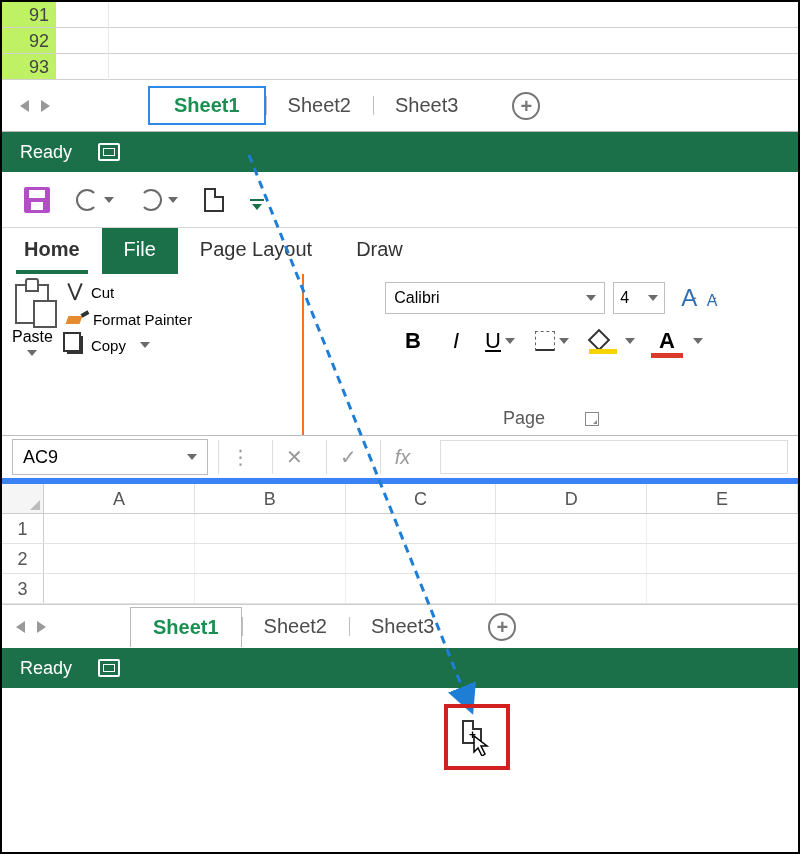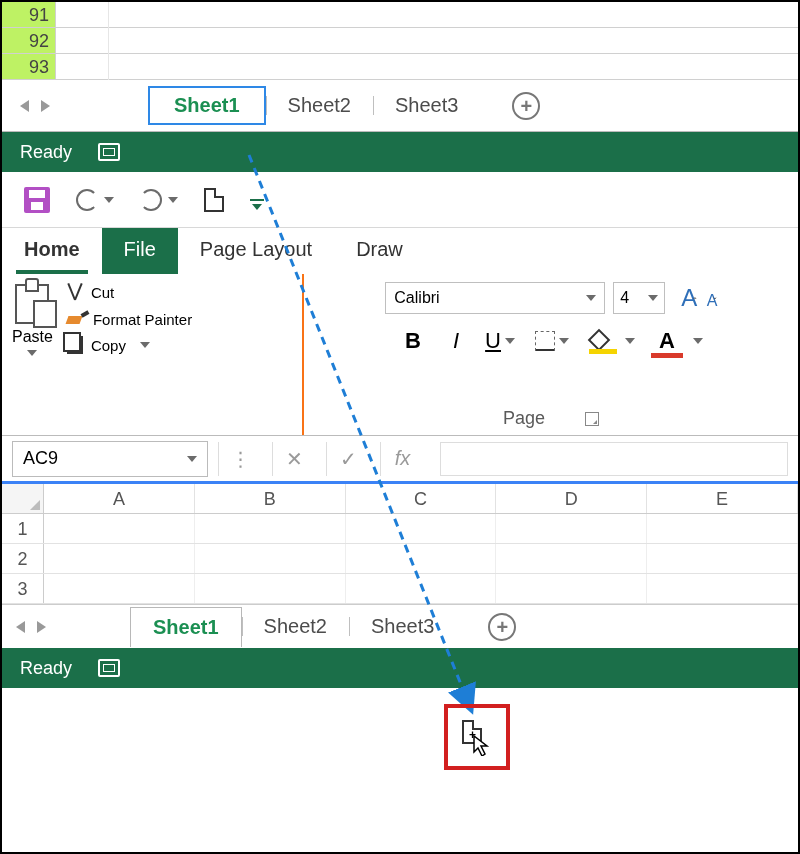--- a/index.html
+++ b/index.html
@@ -229,21 +229,21 @@
   .border-ico { width: 20px; height: 20px; border: 1px dashed #666; position: relative; }
   .border-ico::after { content: ""; position: absolute; left: 0; bottom: -1px; right: 0; height: 2px; background: #333; }
   .fill-ico { width: 20px; height: 18px; position: relative; }
   .fill-ico::before { content: ""; position: absolute; left: 2px; top: 0; width: 12px; height: 12px; border: 2px solid #333; transform: rotate(45deg); }
   .fill-bar { position: absolute; left: 0; bottom: -4px; width: 28px; height: 5px; background: #f5d400; }
   .fontcolor-ico { font-size: 22px; font-weight: 700; position: relative; padding: 0 4px; }
   .fontcolor-ico::after { content: ""; position: absolute; left: -4px; right: -4px; bottom: -4px; height: 5px; background: #d93a2b; }
   .combo-drop { display: flex; align-items: center; gap: 4px; }
   
   .fx-row {
-    display: flex; align-items: center; gap: 10px; height: 48px; border-bottom: 3px solid #3b82f6;
+    display: flex; align-items: center; gap: 10px; height: 48px; border-bottom: 6px solid #3b82f6;
     padding: 4px 10px;
   }
   .namebox {
     width: 196px; height: 36px; border: 1px solid #bbb;
     display: flex; align-items: center; justify-content: space-between; padding: 0 10px;
     font-size: 18px;
   }
   .fx-btn {
     width: 44px; height: 34px; border-left: 1px solid #ddd; display: flex; align-items: center; justify-content: center;
     color: #9a9a9a; font-size: 20px;

